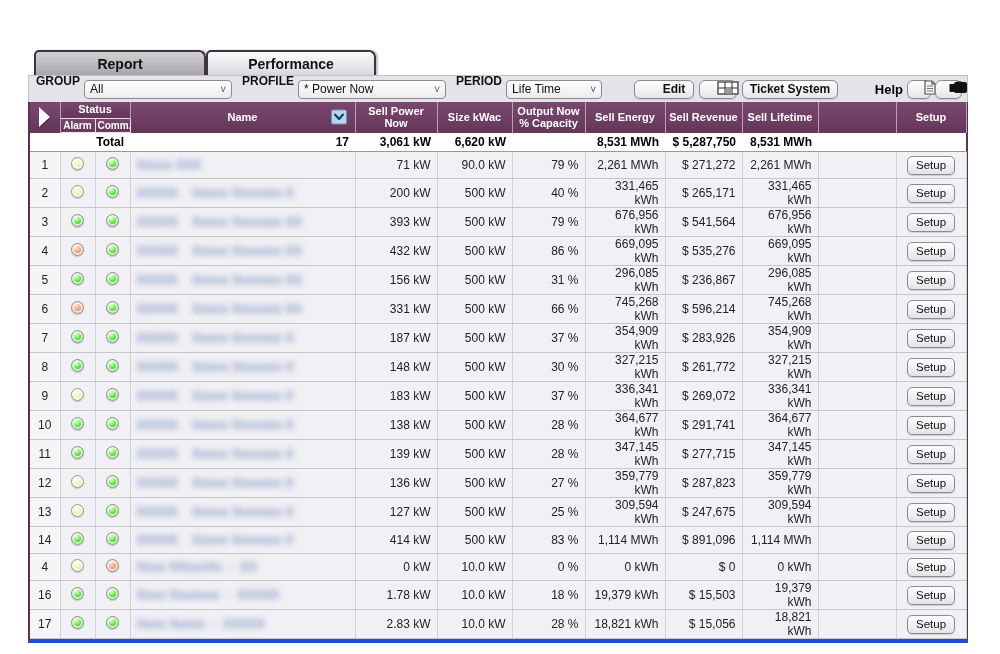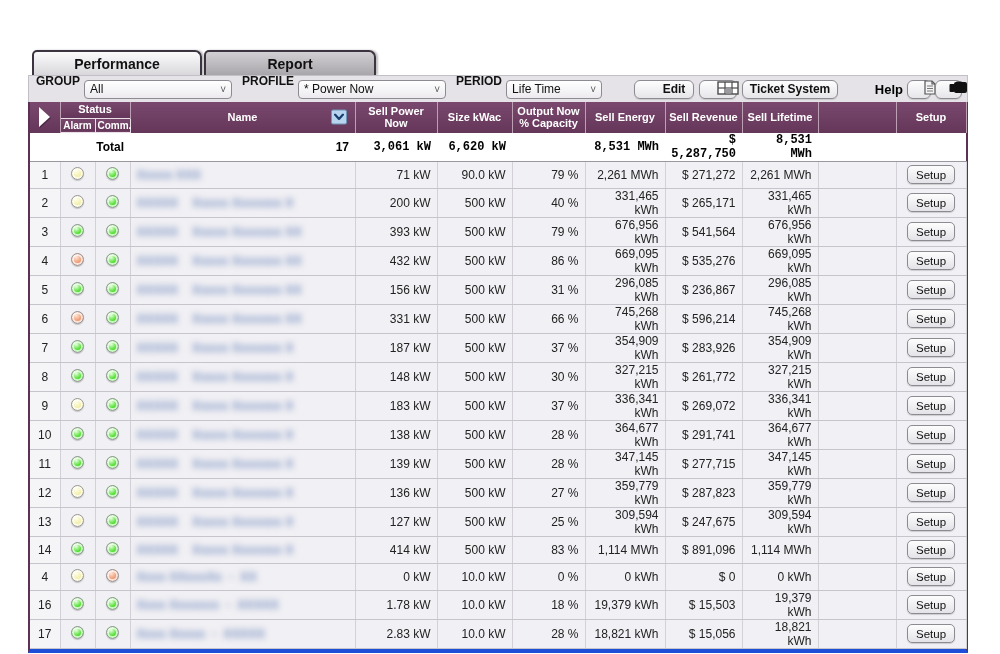--- a/index.html
+++ b/index.html
@@ -59,21 +59,21 @@
               border-radius:2px; display:flex; align-items:center; justify-content:center;
               cursor:pointer; }
   .sort-btn svg { display:block; }
   .arrow-icon { width:0; height:0; margin:0 auto;
                 border-top:10px solid transparent; border-bottom:10px solid transparent;
                 border-left:11px solid #ffffff; filter:drop-shadow(1px 1px 0 #4a2742); }
 
   tr.total-row td { background:#ffffff; font-size:12px; font-weight:bold; color:#000;
                     height:19px; border-bottom:1px solid #9b97a0; padding:0 6px; }
   tr.total-row td.c { text-align:right; }
-  tr.total-row td.r { text-align:right;font-family:Liberation Mono, monospace; }
+  tr.total-row td.r { text-align:right; }
 
   tbody.rows td { background:#f1f0f4; height:27px; font-size:12px; color:#222;
                   border-right:1px solid #d3d0d7; border-bottom:1px solid #c7c4cc;
                   border-top:1px solid #fbfafc; padding:0 6px; vertical-align:middle; }
   td.rownum { text-align:center; background:#f5f4f7 !important; color:#333; }
   td.c { text-align:center; }
   td.r { text-align:right; }
   td.name-cell { padding-left:7px; overflow:hidden; }
   .name-blur { color:#7e96c3; font-size:12.5px; font-weight:bold; white-space:pre;
                filter:blur(3px); }
@@ -88,25 +88,25 @@
                border:1px solid #8d8a92; border-radius:5px; font-size:11.5px; color:#111;
                display:flex; align-items:center; justify-content:center; cursor:pointer;
                box-shadow:0 1px 1px rgba(0,0,0,.15); }
 </style>
 </head>
 <body>
 
 <div class="app">
 
   <div class="tabbar">
+    <div class="tab tab-inactive">
+      <span>Report</span>
+    </div>
     <div class="tab tab-active">
       <span>Performance</span>
-    </div>
-    <div class="tab tab-inactive">
-      <span>Report</span>
     </div>
   </div>
 
   <div class="toolbar">
     <span class="tb-label">GROUP</span>
     <div class="selectbox sel-group">
       <span>All</span>
       <span class="chev">˅</span>
     </div>
 

